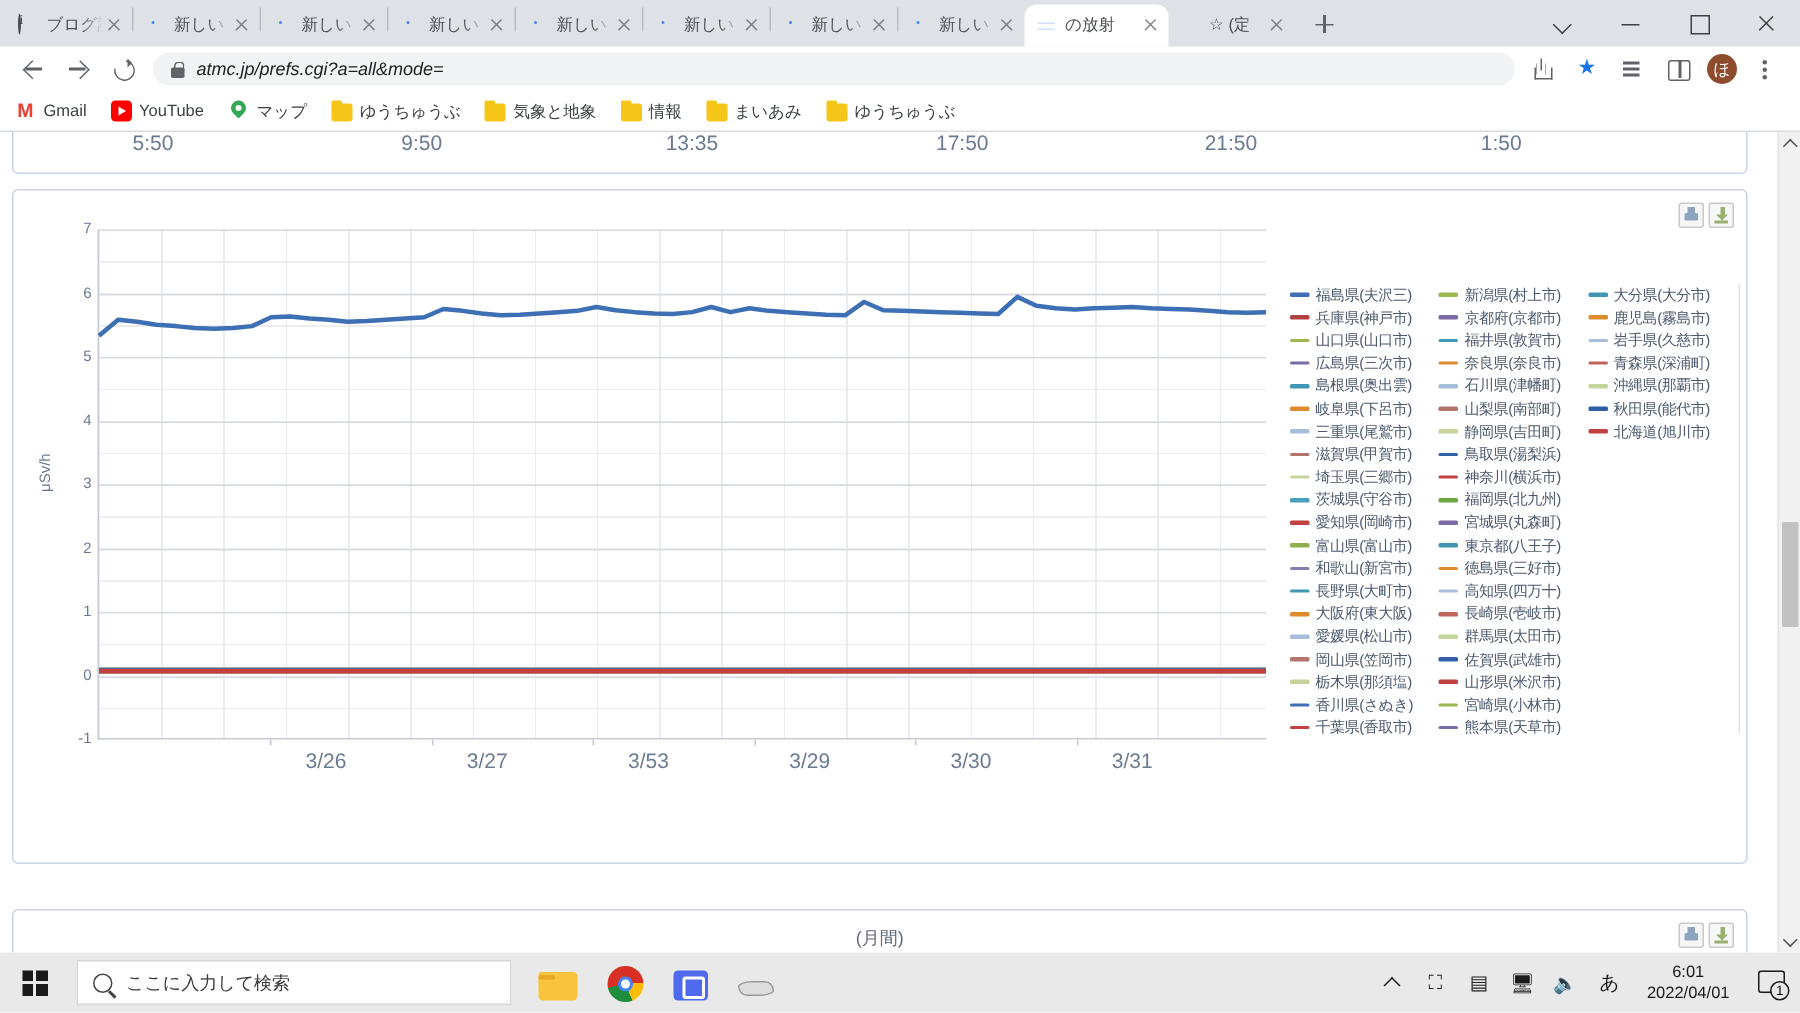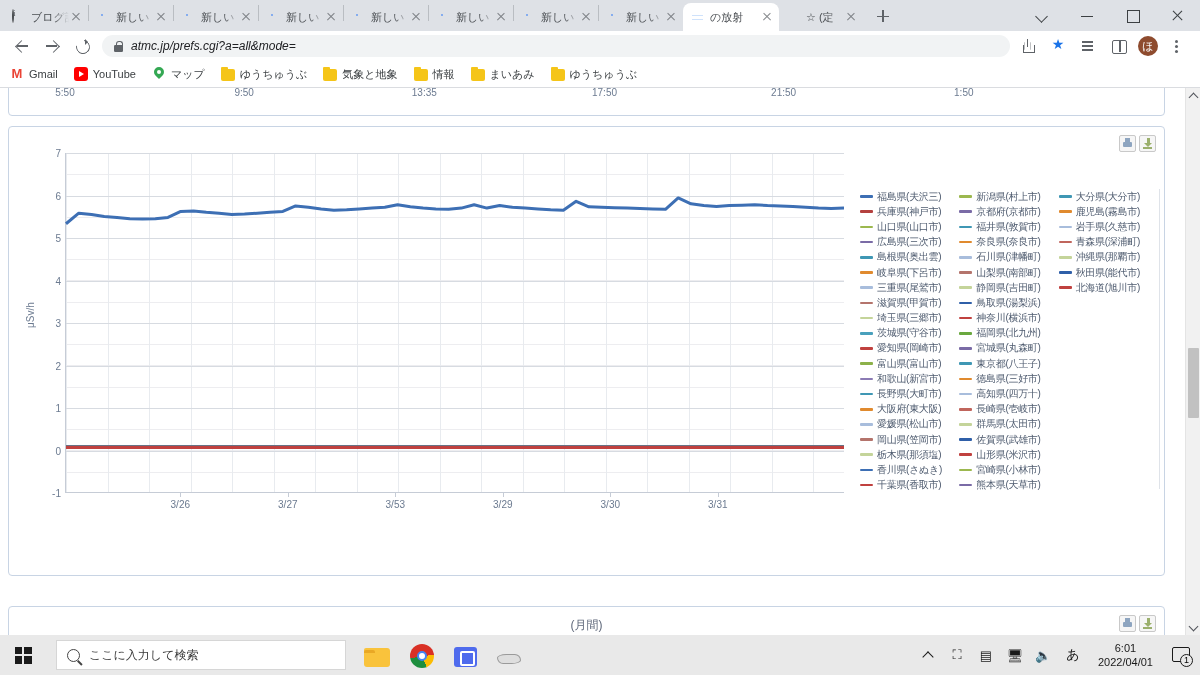--- a/index.html
+++ b/index.html
@@ -250,21 +250,21 @@
     border-left: 1px solid #c6ccd6;
     border-bottom: 1px solid #c6ccd6;
     background-image:
       repeating-linear-gradient(to right, #e8ebef 0 1px, transparent 1px 41.5px),
       repeating-linear-gradient(to bottom, #ededf0 0 1px, transparent 1px 21.25px);
   }
   .plot-area .hmajor {
     position: absolute; left: 0; right: 0; height: 1px; background: #d7dbe1;
   }
   .xlabels { position: absolute; left: 56px; right: 320px; top: 344px; height: 16px; }
-  .xlabel { position: absolute; font-size: 10px; color: #6b7a90; transform: translateX(-50%); }
+  .xlabel { position: absolute; font-size: 14px; color: #6b7a90; transform: translateX(-50%); margin-left: 37px; }
   .xtick { position: absolute; top: -4px; width: 1px; height: 4px; background: #c6ccd6; }
   svg.series { position: absolute; left: 0; top: 0; width: 100%; height: 100%; overflow: visible; }
 
   
   .legend {
     position: absolute; right: 8px; top: 36px; width: 296px;
     display: grid; grid-template-columns: repeat(3, 1fr); gap: 0 2px;
     align-content: start;
   }
   .leg-item { display: flex; align-items: center; height: 15.2px; white-space: nowrap; }
@@ -277,21 +277,21 @@
   .taskbar {
     position: absolute; left: 0; bottom: 0; width: 1200px; height: 40px;
     background: #e9e9e9; display: flex; align-items: center;
   }
   .start-btn { width: 46px; height: 40px; display: flex; align-items: center; justify-content: center; }
   .winlogo { width: 17px; height: 17px; display: grid; grid-template-columns: 1fr 1fr;
     grid-template-rows: 1fr 1fr; gap: 1.6px; }
   .winlogo i { background: #1a1a1a; display: block; }
   .tb-search {
     width: 290px; height: 30px; background: #fff; border: 1px solid #d6d6d6;
-    display: flex; align-items: center; padding: 0 10px; margin-left: 10px;
+    display: flex; align-items: center; padding: 0 10px; margin-left: 5px;
   }
   .tb-mag {
     width: 13px; height: 13px; border: 1.5px solid #444; border-radius: 50%;
     position: relative; flex: 0 0 13px; margin-right: 9px;
   }
   .tb-mag::after {
     content: ""; position: absolute; right: -4px; bottom: -3px; width: 6px; height: 1.5px;
     background: #444; transform: rotate(45deg);
   }
   .tb-ph { font-size: 12px; color: #3a3a3a; }

